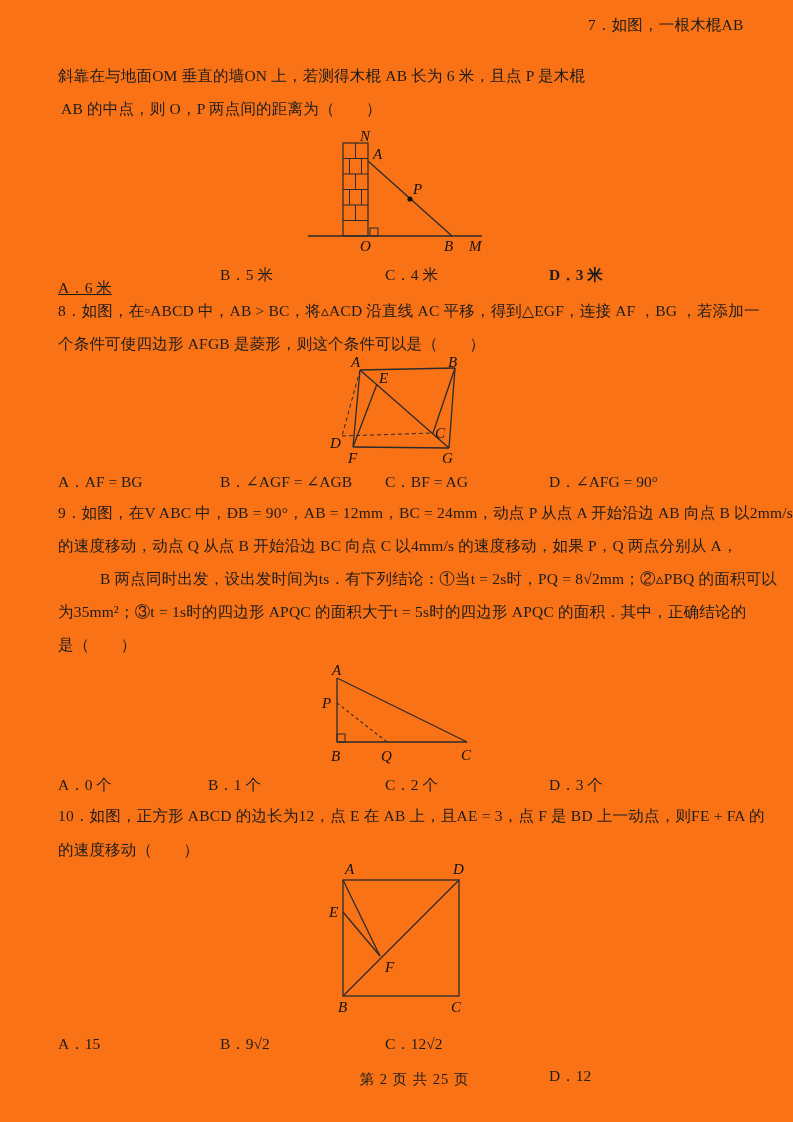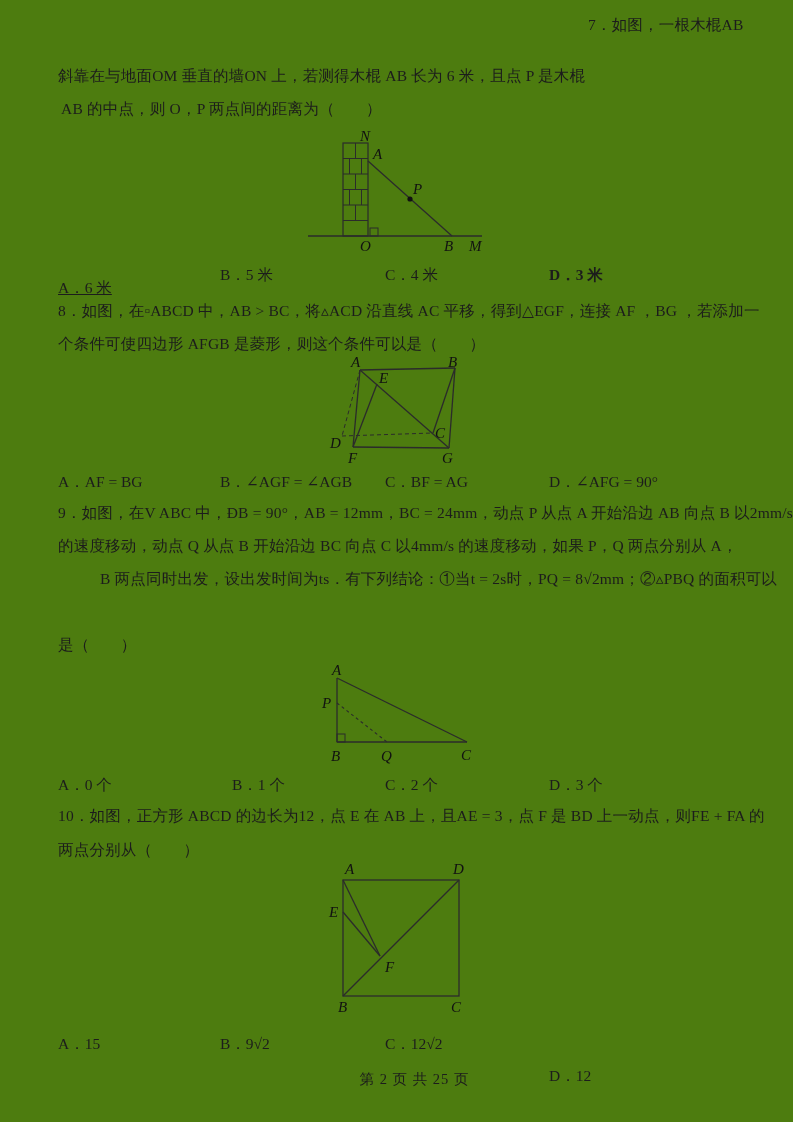--- a/index.html
+++ b/index.html
@@ -1,20 +1,20 @@
 <!DOCTYPE html>
 <html><head>
 <meta charset="utf-8">
 <style>
   html,body{margin:0;padding:0;background:#e8e8e8;}
   .page{
     position:relative;
     width:793px;height:1122px;
     margin:0 auto;
-    background:#4d7c0f;
+    background:#f97316;
     font-family:"Liberation Serif","DejaVu Serif",serif;
     color:#1c1c1c;
     overflow:hidden;
   }
   .line{
     position:absolute;
     font-size:15.5px;
     line-height:20px;
     white-space:nowrap;
     letter-spacing:0.2px;
@@ -114,44 +114,45 @@
   </div>
 
   <span class="opt" style="left:58px;top:472px;text-align:center;">A．AF = BG</span>
   <span class="opt" style="left:220px;top:472px;">B．∠AGF = ∠AGB</span>
   <span class="opt" style="left:385px;top:472px;">C．BF = AG</span>
   <span class="opt" style="left:549px;top:472px;">D．∠AFG = 90°</span>
 
   <div class="line" style="left:58px;top:503px;">9．如图，在V ABC 中，ĐB = 90°，AB = 12mm，BC = 24mm，动点 P 从点 A 开始沿边 AB 向点 B 以2mm/s</div>
   <div class="line" style="left:58px;top:536px;">的速度移动，动点 Q 从点 B 开始沿边 BC 向点 C 以4mm/s 的速度移动，如果 P，Q 两点分别从 A，</div>
   <div class="line" style="left:58px;top:569px;margin-left:42px;">B 两点同时出发，设出发时间为ts．有下列结论：①当t = 2s时，PQ = 8√2mm；②▵PBQ 的面积可以</div>
+  <div class="line" style="left:58px;top:602px;">为35mm²；③t = 1s时的四边形 APQC 的面积大于t = 5s时的四边形 APQC 的面积．其中，正确结论的</div>
   <div class="line" style="left:58px;top:635px;">是（　　）</div>
 
   <div class="figure" style="left:318px;top:663px;">
     <svg width="165" height="105">
       <line x1="19" y1="15" x2="19" y2="79" stroke-width="1.3"></line>
       <line x1="19" y1="79" x2="149" y2="79" stroke-width="1.3"></line>
       <line x1="19" y1="15" x2="149" y2="79" stroke-width="1.3"></line>
       <line x1="19" y1="40" x2="69" y2="79" stroke-width="1.1" stroke-dasharray="3 3"></line>
       <rect x="19" y="71" width="8" height="8" stroke-width="1"></rect>
       <text x="14" y="12">A</text>
       <text x="4" y="45">P</text>
       <text x="13" y="98">B</text>
       <text x="63" y="98">Q</text>
       <text x="143" y="97">C</text>
     </svg>
   </div>
 
   <span class="opt" style="left:58px;top:775px;">A．0 个</span>
-  <span class="opt" style="left:232px;top:775px;">B．1 个</span>
+  <span class="opt" style="left:208px;top:775px;">B．1 个</span>
   <span class="opt" style="left:385px;top:775px;">C．2 个</span>
   <span class="opt" style="left:549px;top:775px;">D．3 个</span>
 
   <div class="line" style="left:58px;top:806px;">10．如图，正方形 ABCD 的边长为12，点 E 在 AB 上，且AE = 3，点 F 是 BD 上一动点，则FE + FA 的</div>
-  <div class="line" style="left:58px;top:840px;">两点分别从（　　）</div>
+  <div class="line" style="left:58px;top:840px;">的速度移动（　　）</div>
 
   <div class="figure" style="left:325px;top:862px;">
     <svg width="152" height="155">
       <rect x="18" y="18" width="116" height="116" stroke-width="1.3"></rect>
       <line x1="18" y1="134" x2="134" y2="18" stroke-width="1.3"></line>
       <line x1="18" y1="18" x2="55" y2="94" stroke-width="1.3"></line>
       <line x1="18" y1="50" x2="55" y2="94" stroke-width="1.3"></line>
       <text x="20" y="12">A</text>
       <text x="128" y="12">D</text>
       <text x="4" y="55">E</text>

